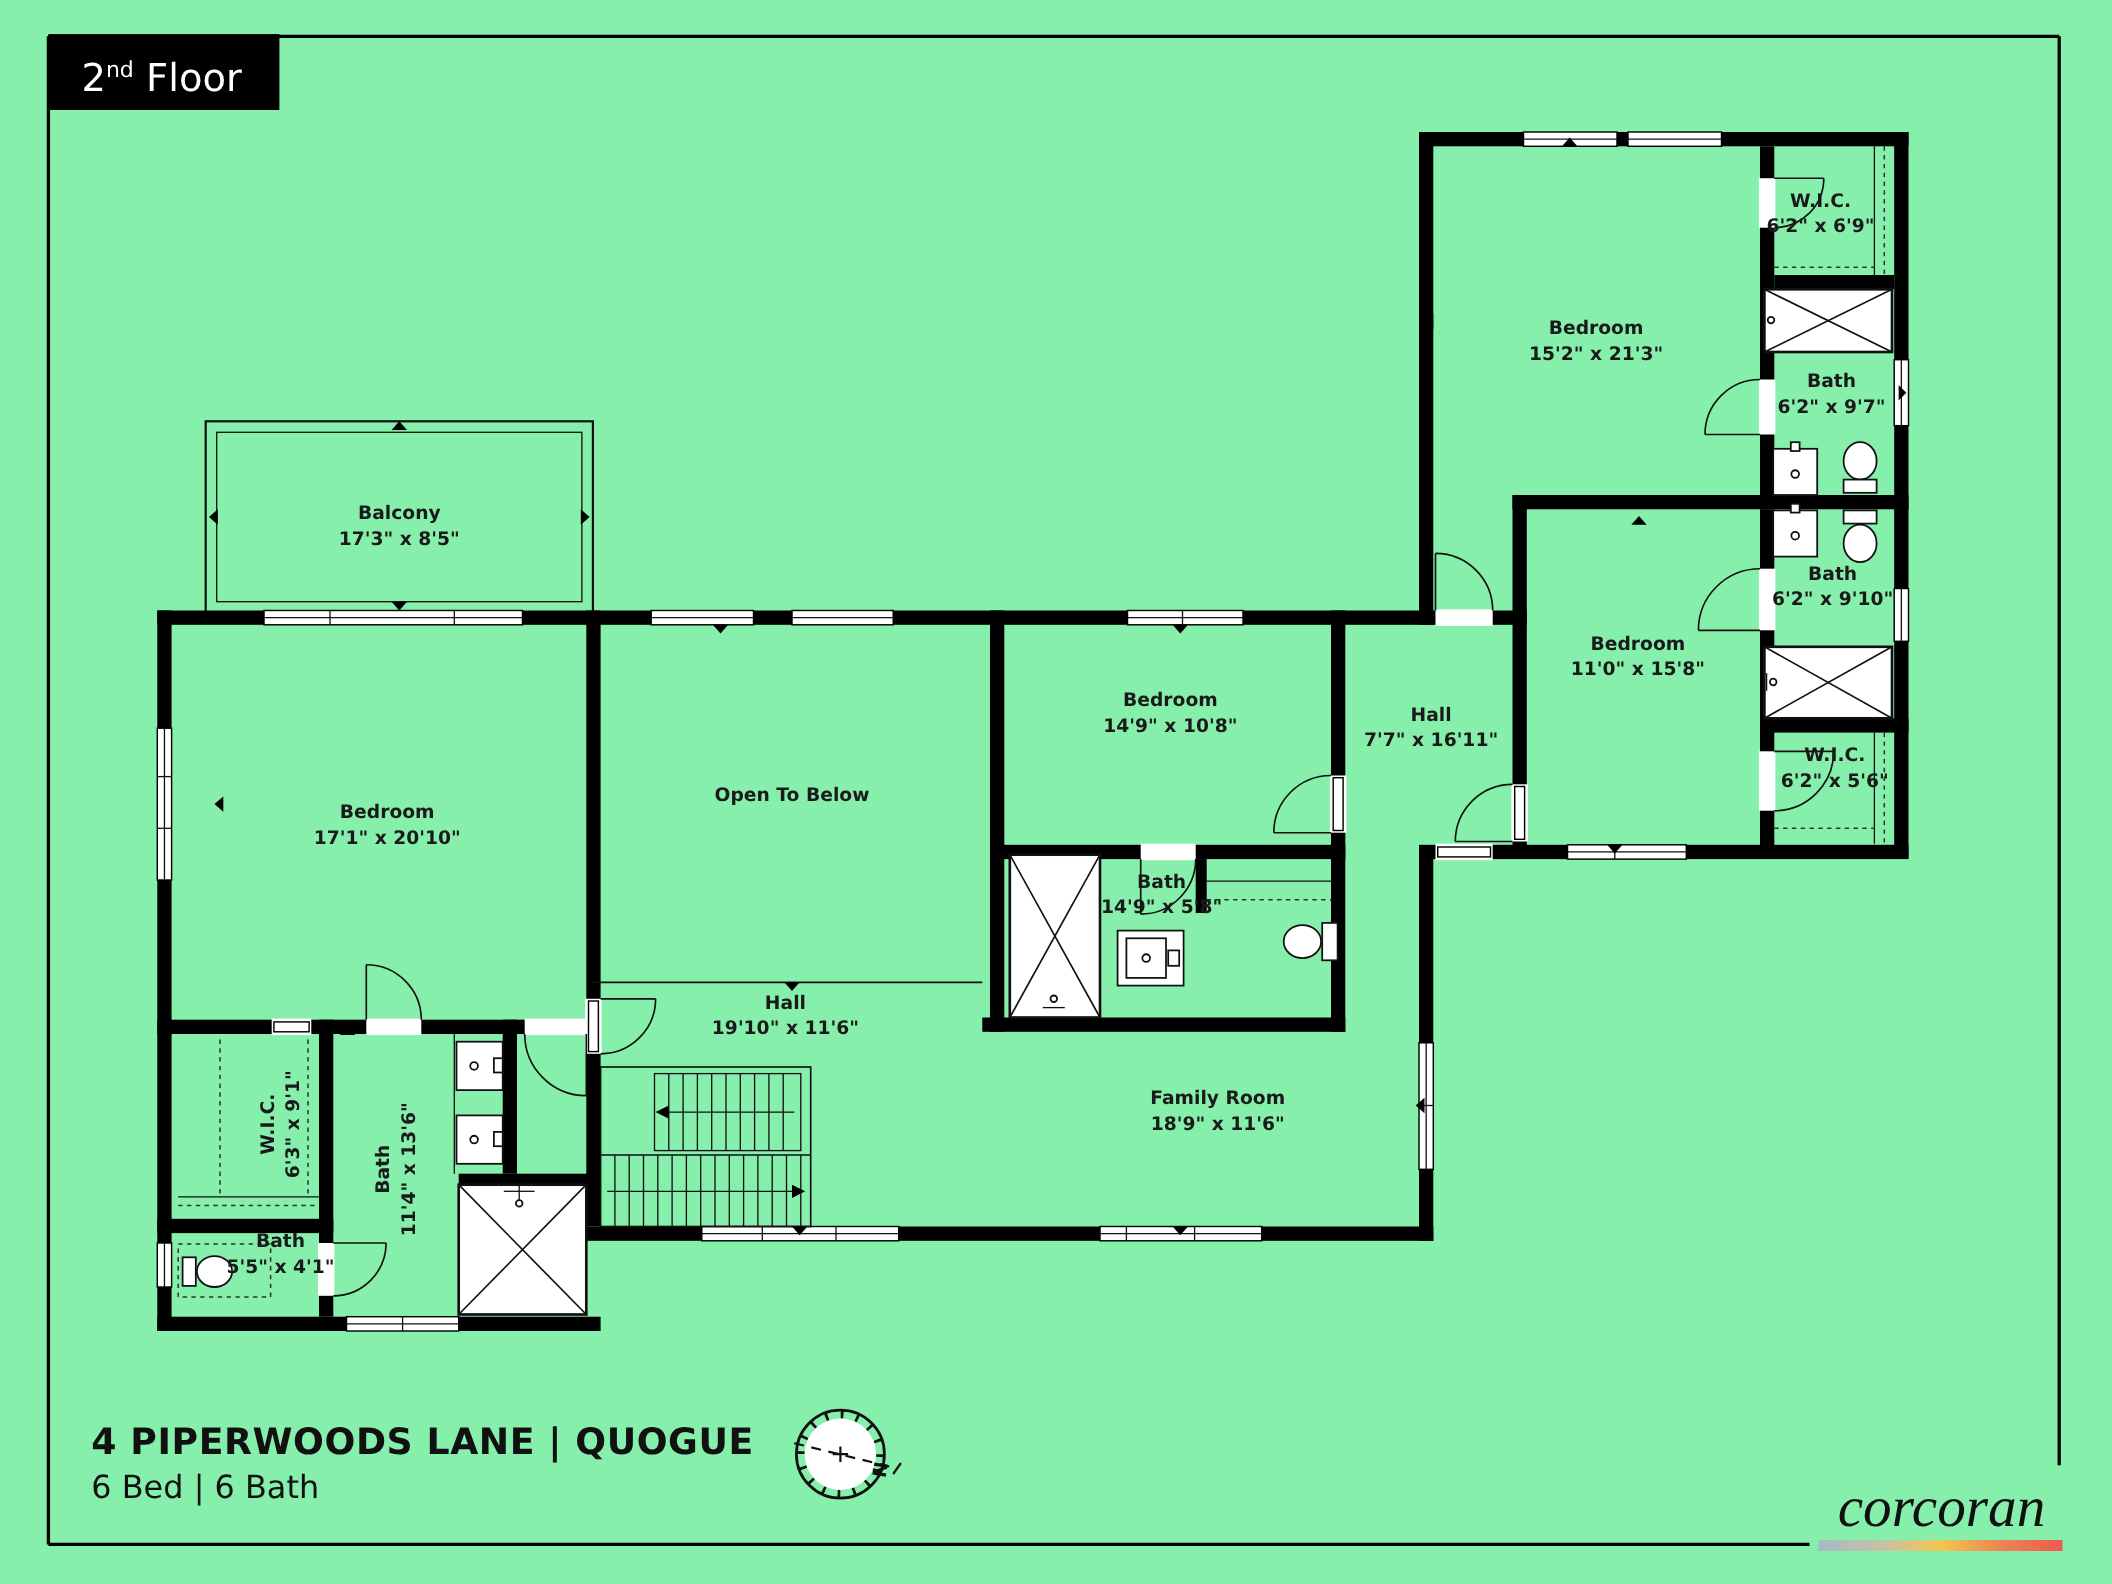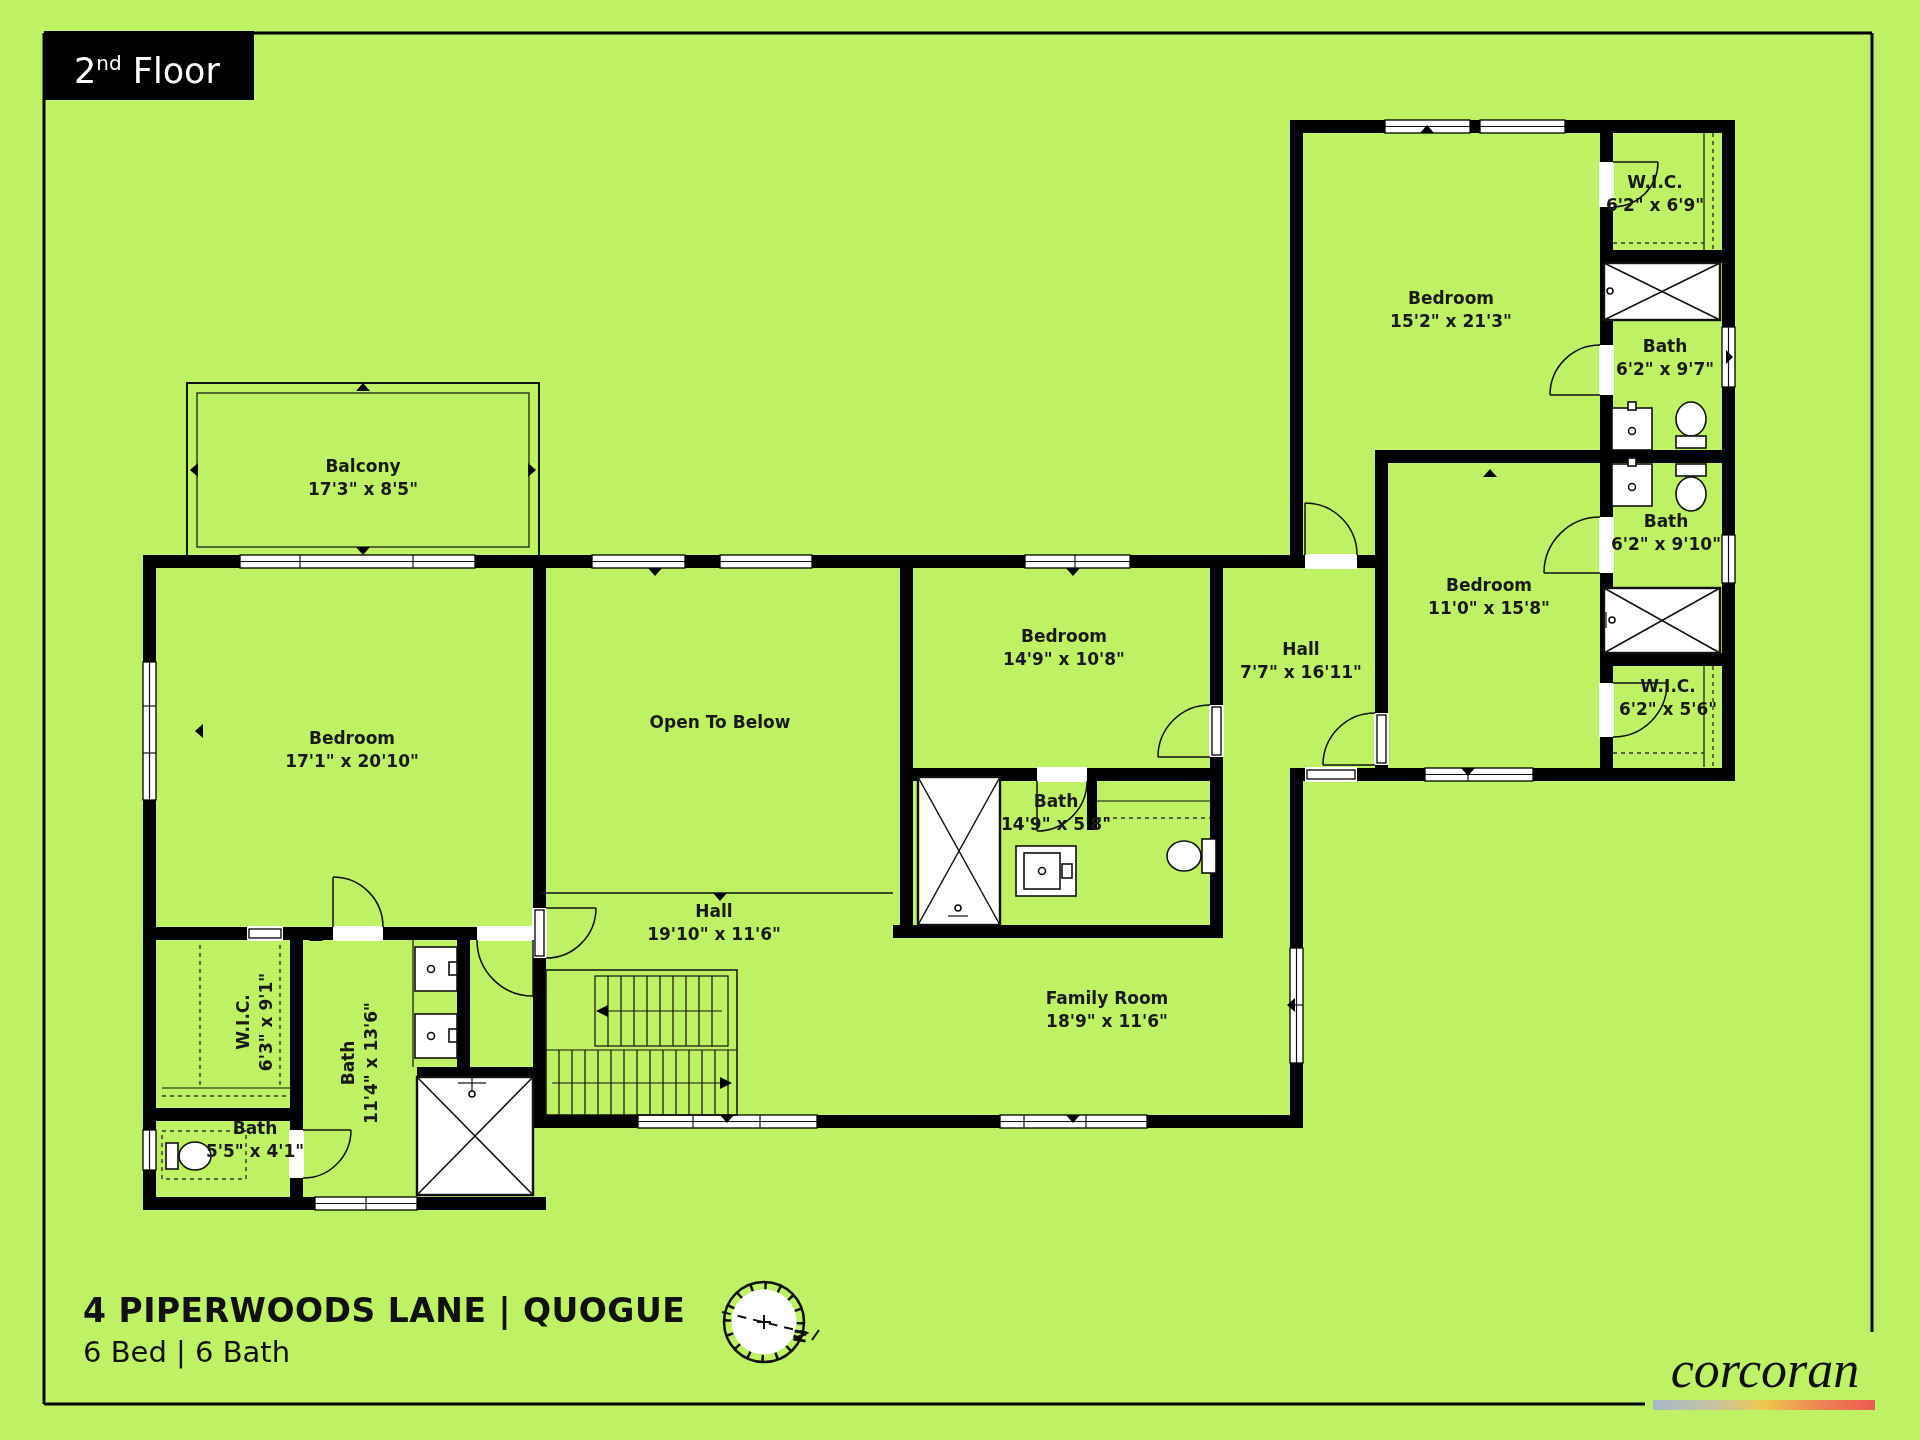--- a/index.html
+++ b/index.html
@@ -1,16 +1,16 @@
 <!DOCTYPE html>
 <html><head>
 <meta charset="utf-8">
 <style>
   html,body{margin:0;padding:0;background:#fff;}
-  .canvas{position:relative;width:1920px;height:1440px;background:#bef264;overflow:hidden;}
+  .canvas{position:relative;width:1920px;height:1440px;background:#86efac;overflow:hidden;}
   svg{display:block;}
   text{font-family:"DejaVu Sans","Liberation Sans",sans-serif;fill:#111;}
   .rn,.rd{font-size:17px;font-weight:600;text-anchor:middle;fill:#1a1a1a;}
   .floorlbl{font-size:35px;fill:#fff;font-weight:400;}
   .addr1{font-size:33px;font-weight:700;letter-spacing:.5px;}
   .addr2{font-size:29px;font-weight:400;}
   .brand{font-family:"Liberation Serif","DejaVu Serif",serif;font-style:italic;font-size:52px;text-anchor:middle;}
   .wall{fill:#000;}
   .gap{fill:#fff;}
   .thin{stroke:#111;stroke-width:1.5;fill:none;}

